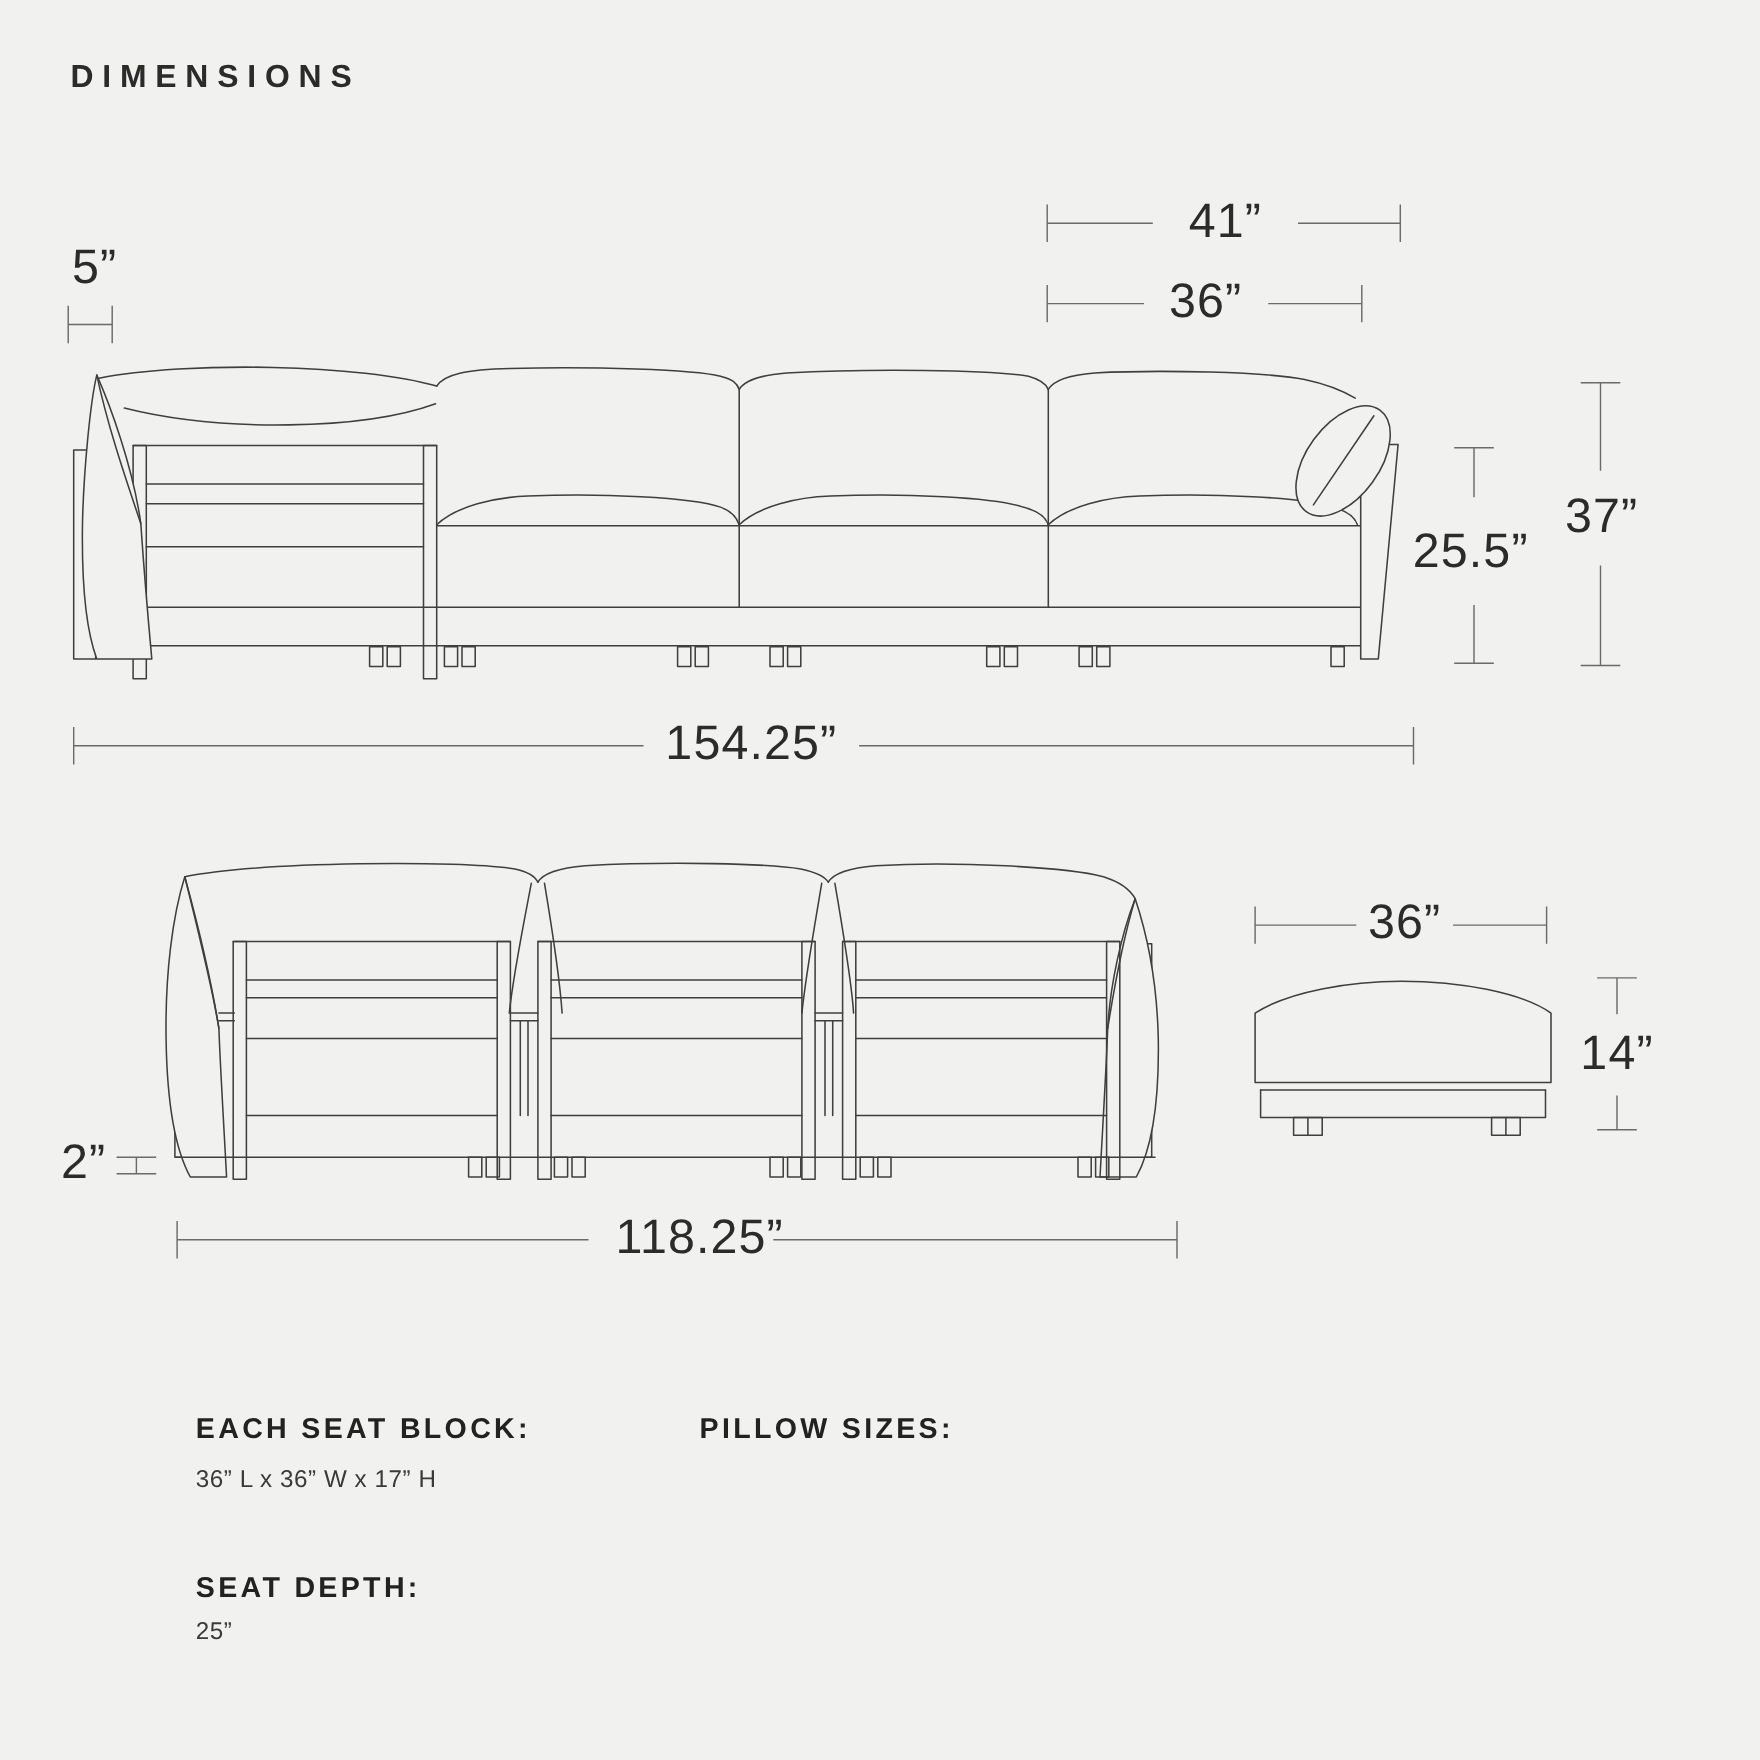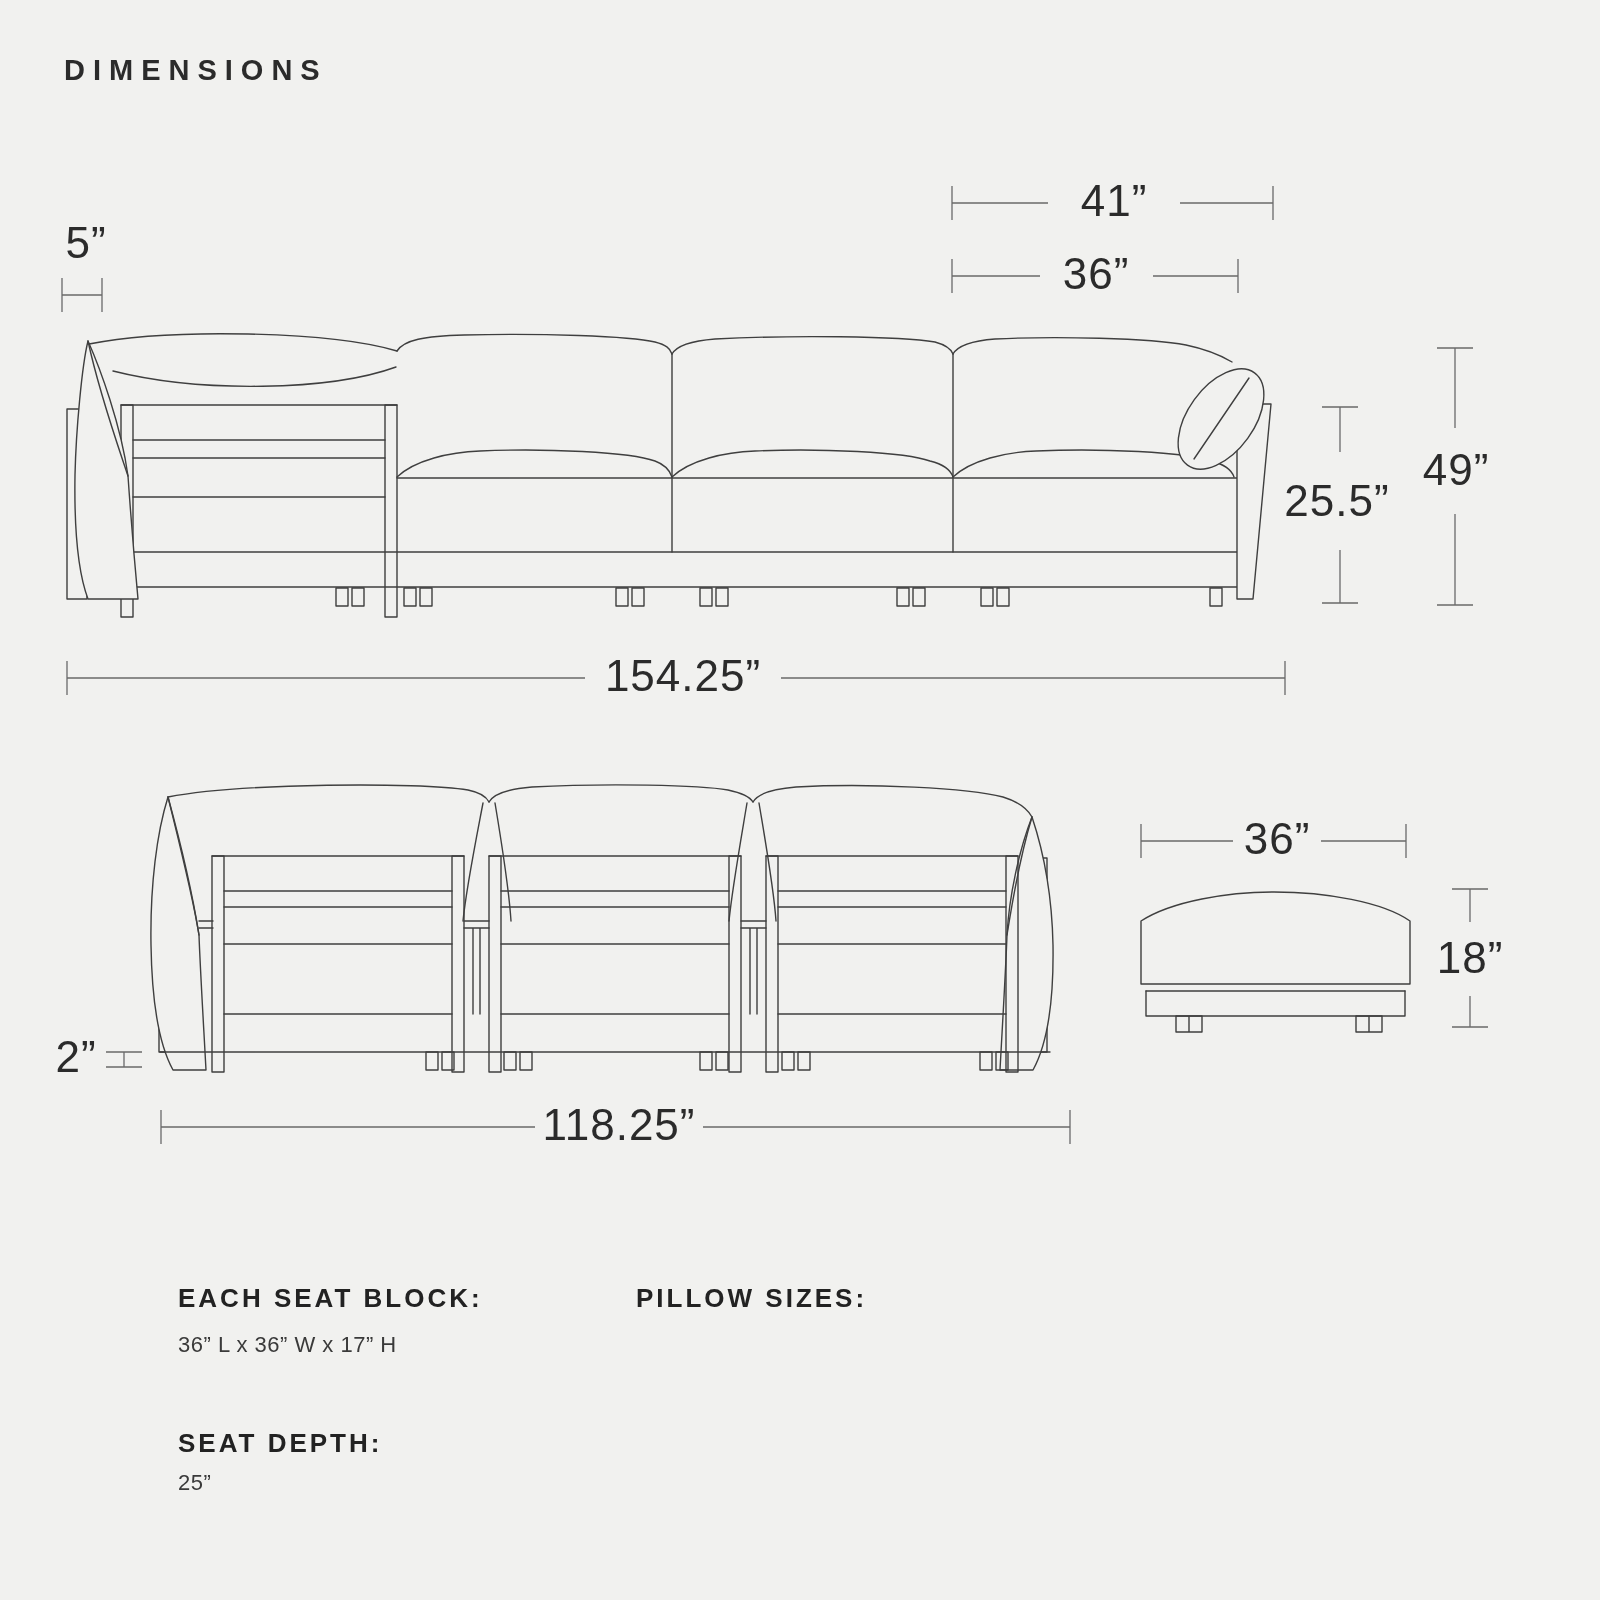--- a/index.html
+++ b/index.html
@@ -131,28 +131,28 @@
       <path d="M1452 889 H1488 M1452 1027 H1488 M1470 889 V922 M1470 996 V1027"></path>
     </g>
   </svg>
 
   <div class="page-title">DIMENSIONS</div>
 
   <div class="dim-label" style="left:86px;top:243px">5”</div>
   <div class="dim-label" style="left:1114px;top:201px">41”</div>
   <div class="dim-label" style="left:1096px;top:274px">36”</div>
   <div class="dim-label" style="left:1337px;top:501px">25.5”</div>
-  <div class="dim-label" style="left:1456px;top:470px">49”</div>
+  <div class="dim-label" style="left:1456px;top:470px">37”</div>
   <div class="dim-label" style="left:683px;top:676px">154.25”</div>
 
   <div class="dim-label" style="left:76px;top:1057px">2”</div>
-  <div class="dim-label" style="left:619px;top:1125px">118.25”</div>
+  <div class="dim-label" style="left:636px;top:1125px">118.25”</div>
 
   <div class="dim-label" style="left:1277px;top:839px">36”</div>
-  <div class="dim-label" style="left:1470px;top:958px">18”</div>
+  <div class="dim-label" style="left:1470px;top:958px">14”</div>
 
   <div class="spec-heading" style="left:178px;top:1283px">EACH SEAT BLOCK:</div>
   <div class="spec-value" style="left:178px;top:1332px">36” L x 36” W x 17” H</div>
   <div class="spec-heading" style="left:178px;top:1428px">SEAT DEPTH:</div>
   <div class="spec-value" style="left:178px;top:1470px">25”</div>
 
   <div class="spec-heading" style="left:636px;top:1283px">PILLOW SIZES:</div>
 
 </div>
 

